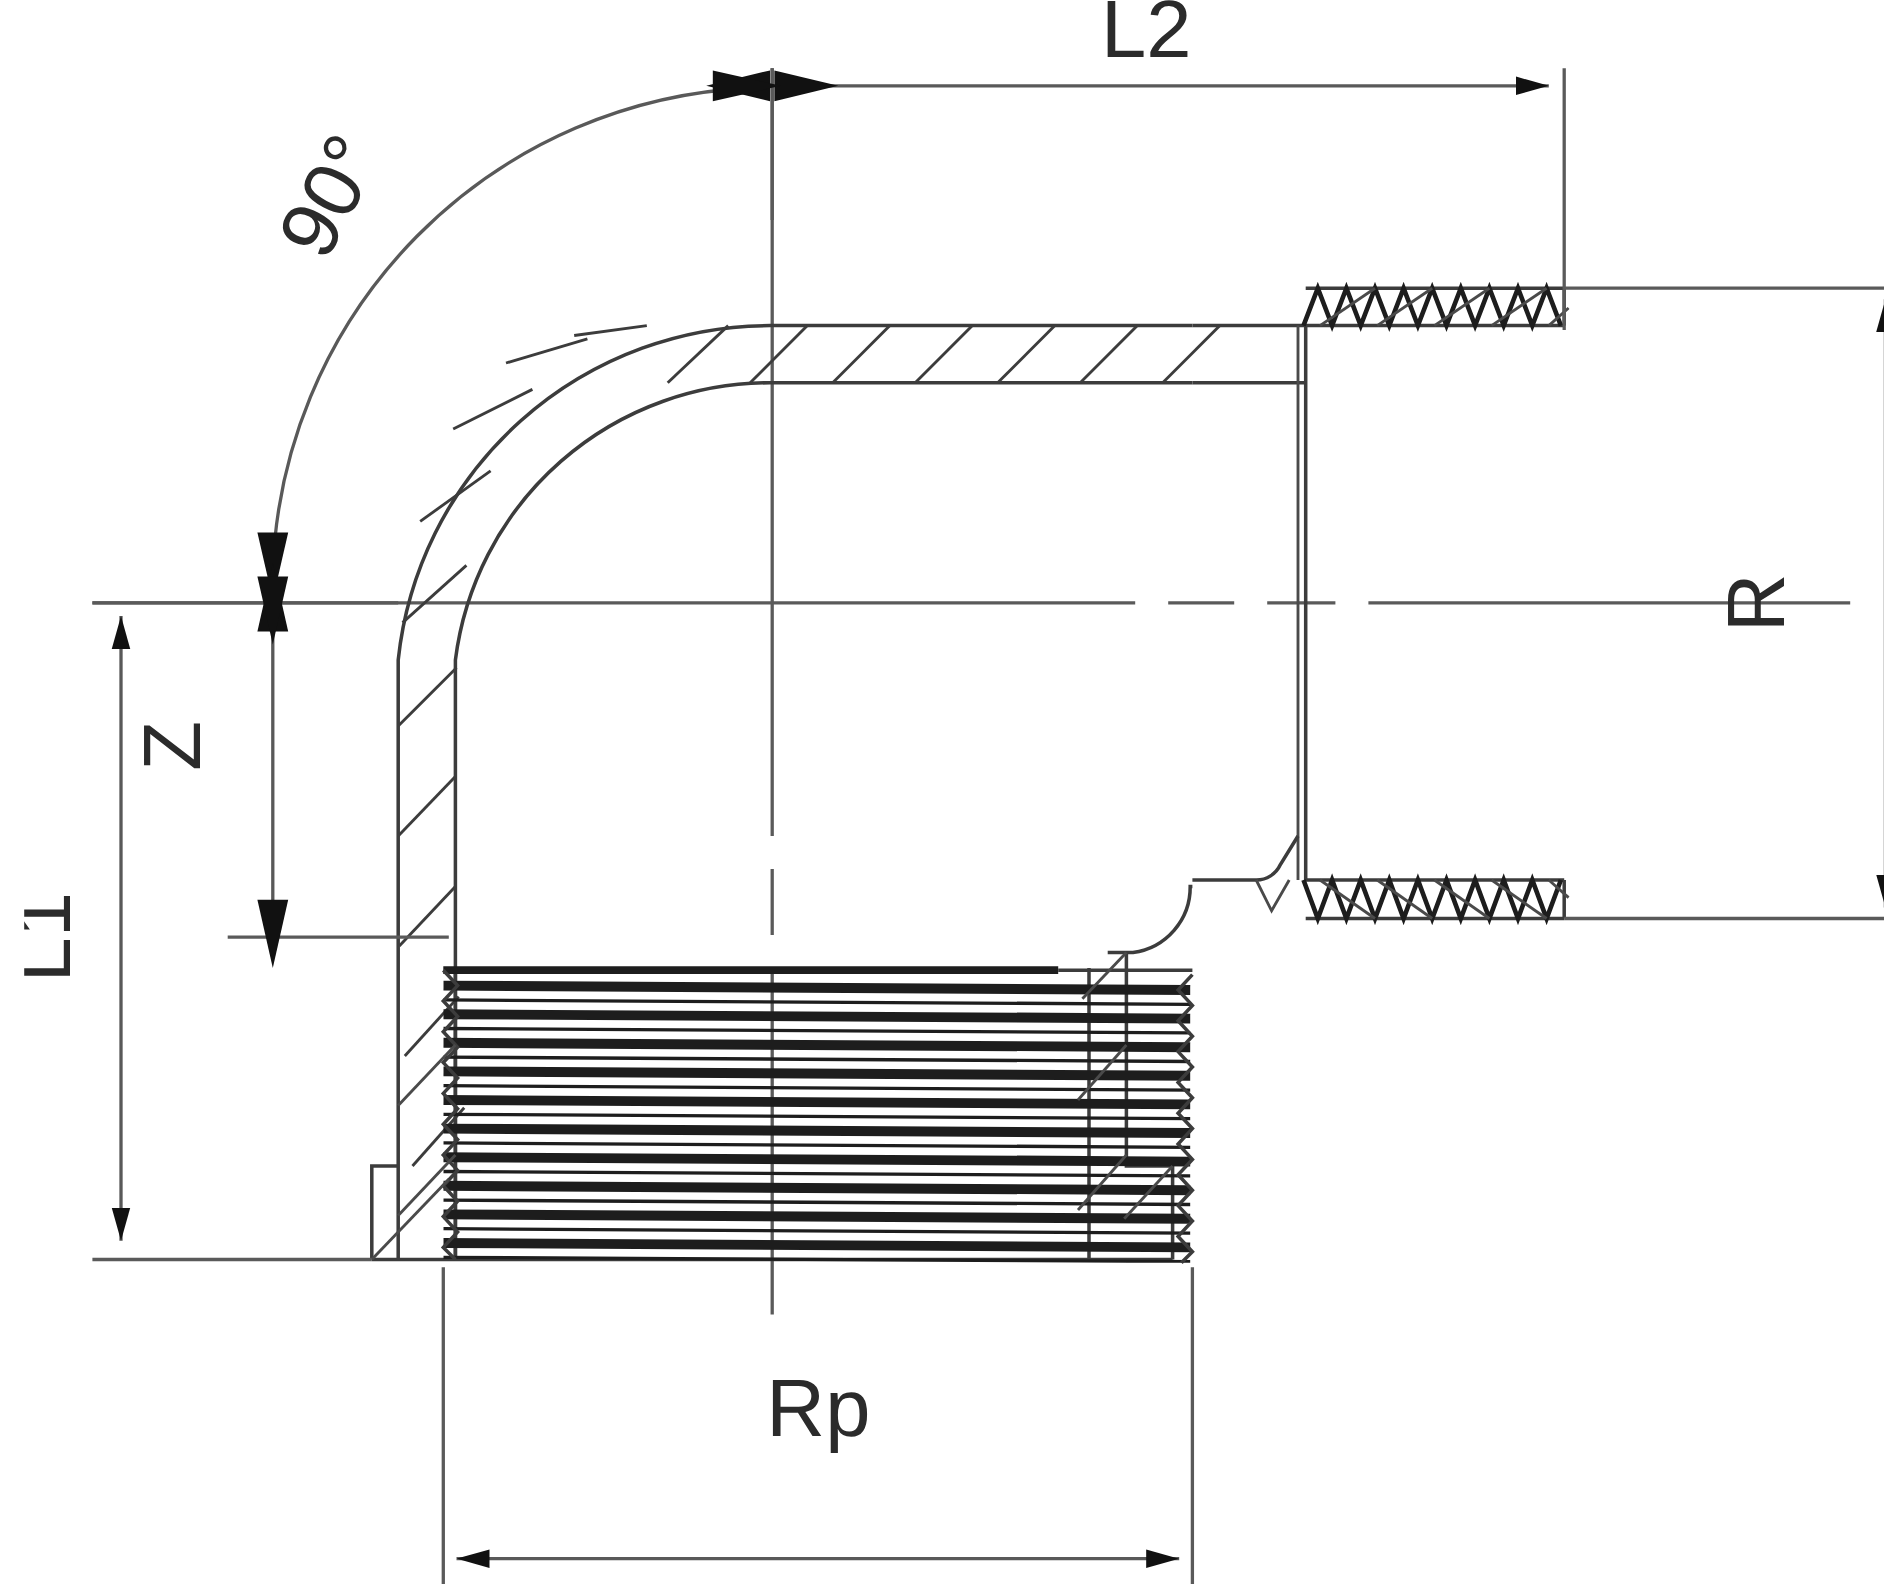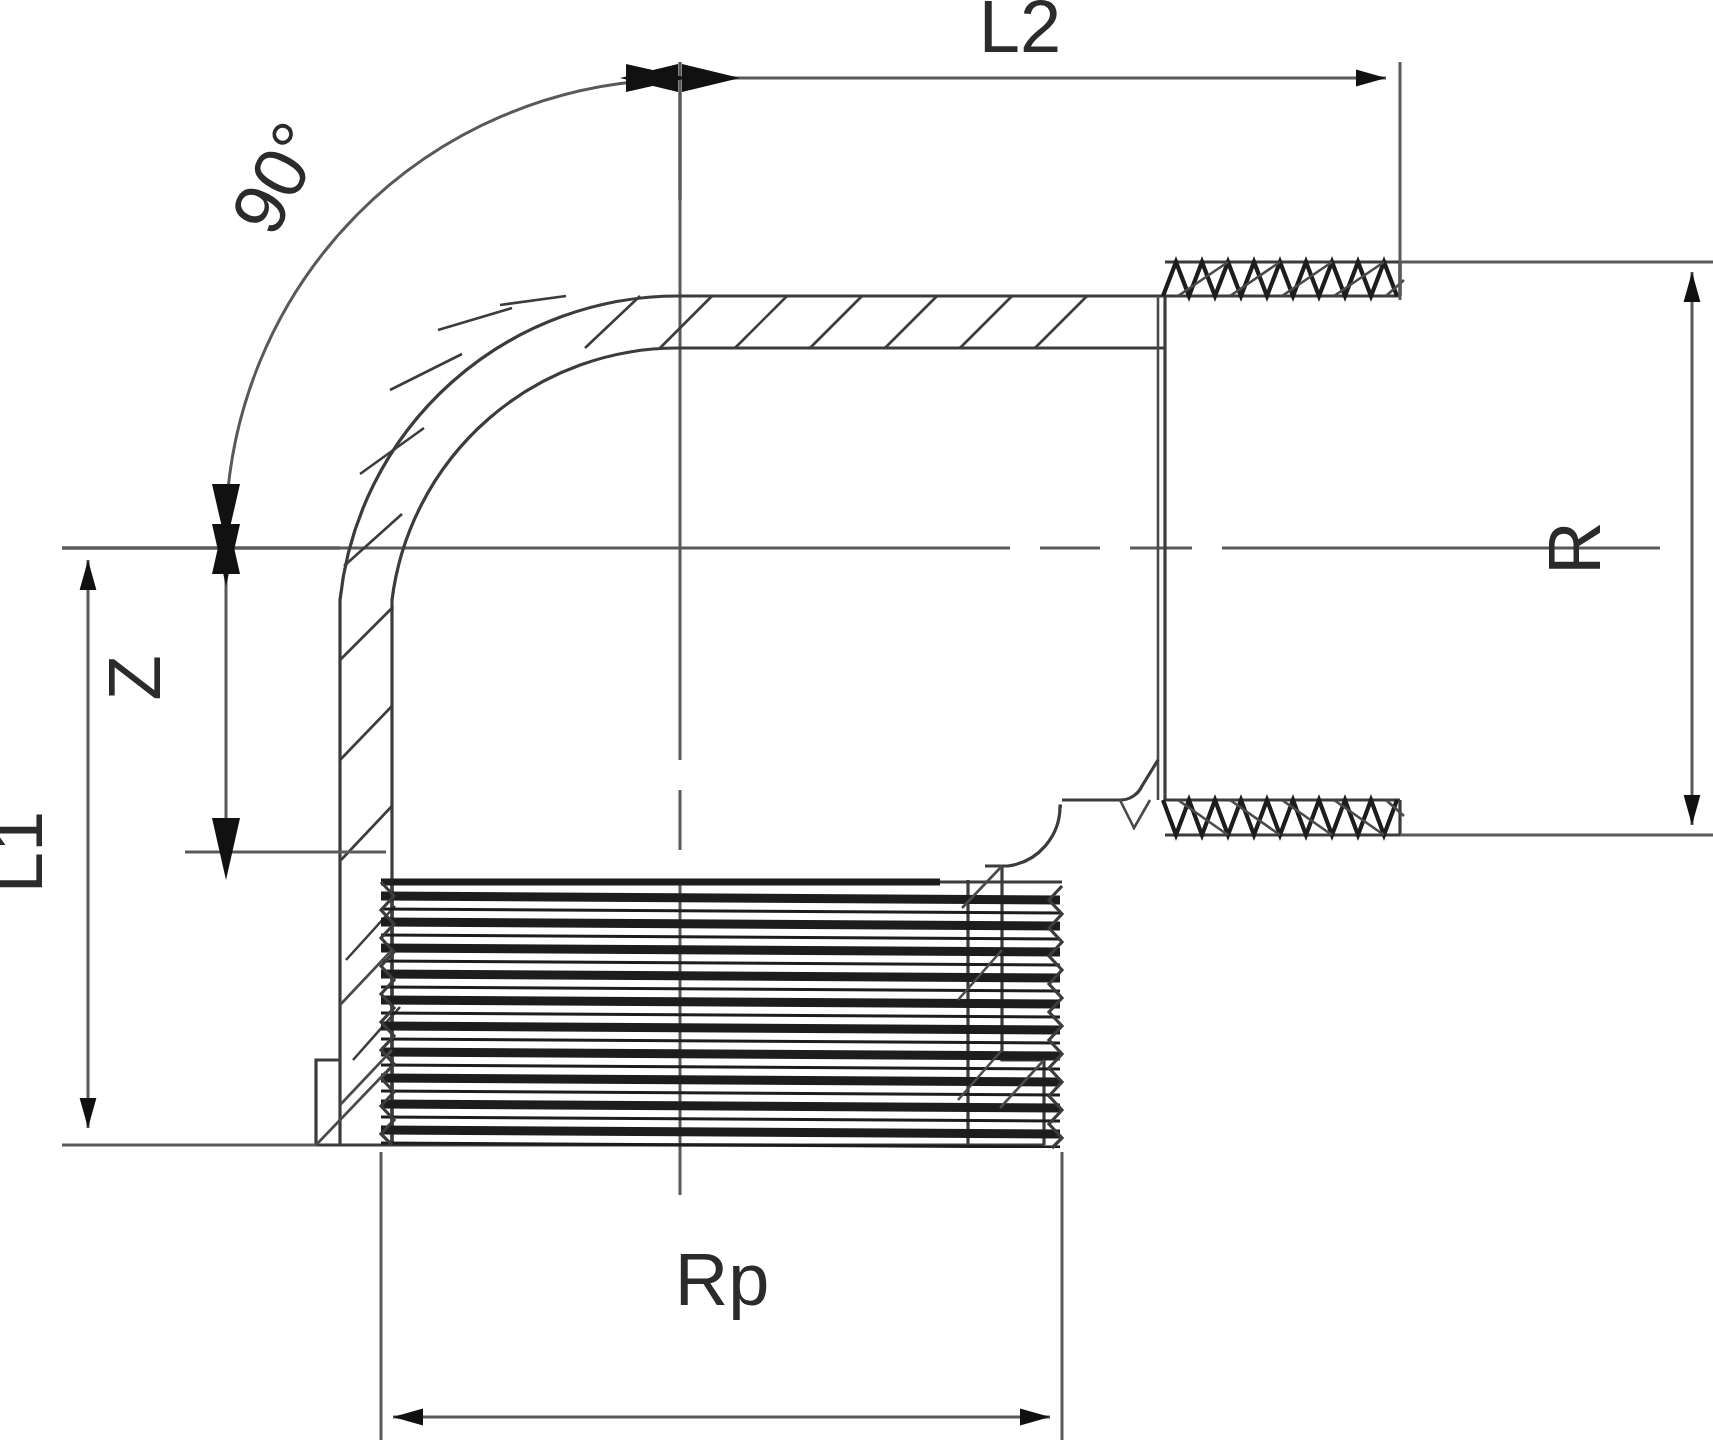--- a/index.html
+++ b/index.html
@@ -12,20 +12,21 @@
     width: 1713px;
     height: 1440px;
     overflow: hidden;
     font-family: "Liberation Sans", sans-serif;
   }
   #drawing-root {
     position: relative;
     width: 1562px;
     height: 1440px;
     background: #ffffff;
+    margin-left: 22px;
   }
   svg.cad {
     display: block;
     width: 1713px;
     height: 1440px;
   }
   .thin   { stroke: #3c3c3c; stroke-width: 3.2; fill: none; stroke-linecap: butt; }
   .thinner{ stroke: #4a4a4a; stroke-width: 2.6; fill: none; stroke-linecap: butt; }
   .dim    { stroke: #595959; stroke-width: 3.0; fill: none; stroke-linecap: butt; }
   .ext    { stroke: #5a5a5a; stroke-width: 3.0; fill: none; stroke-linecap: butt; }

